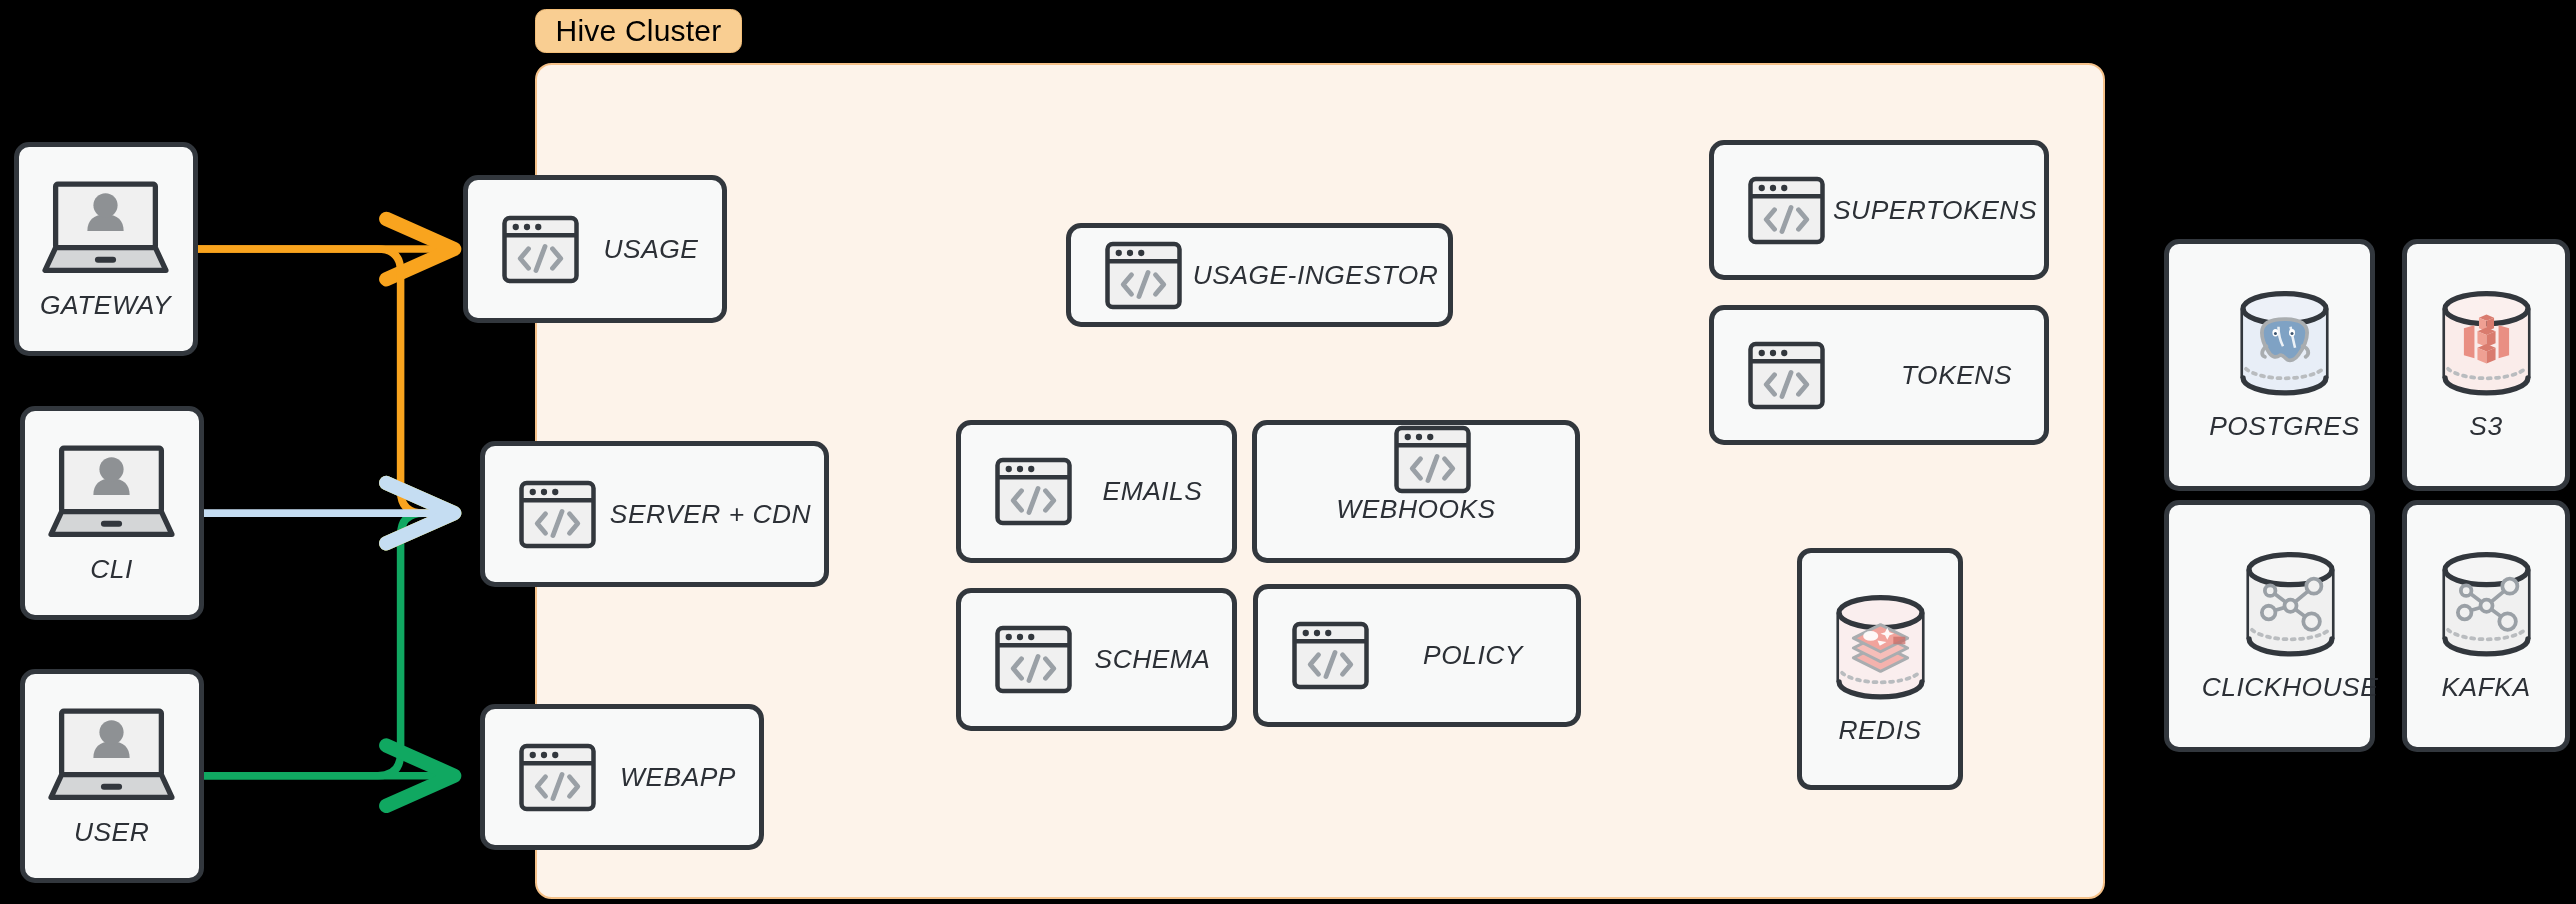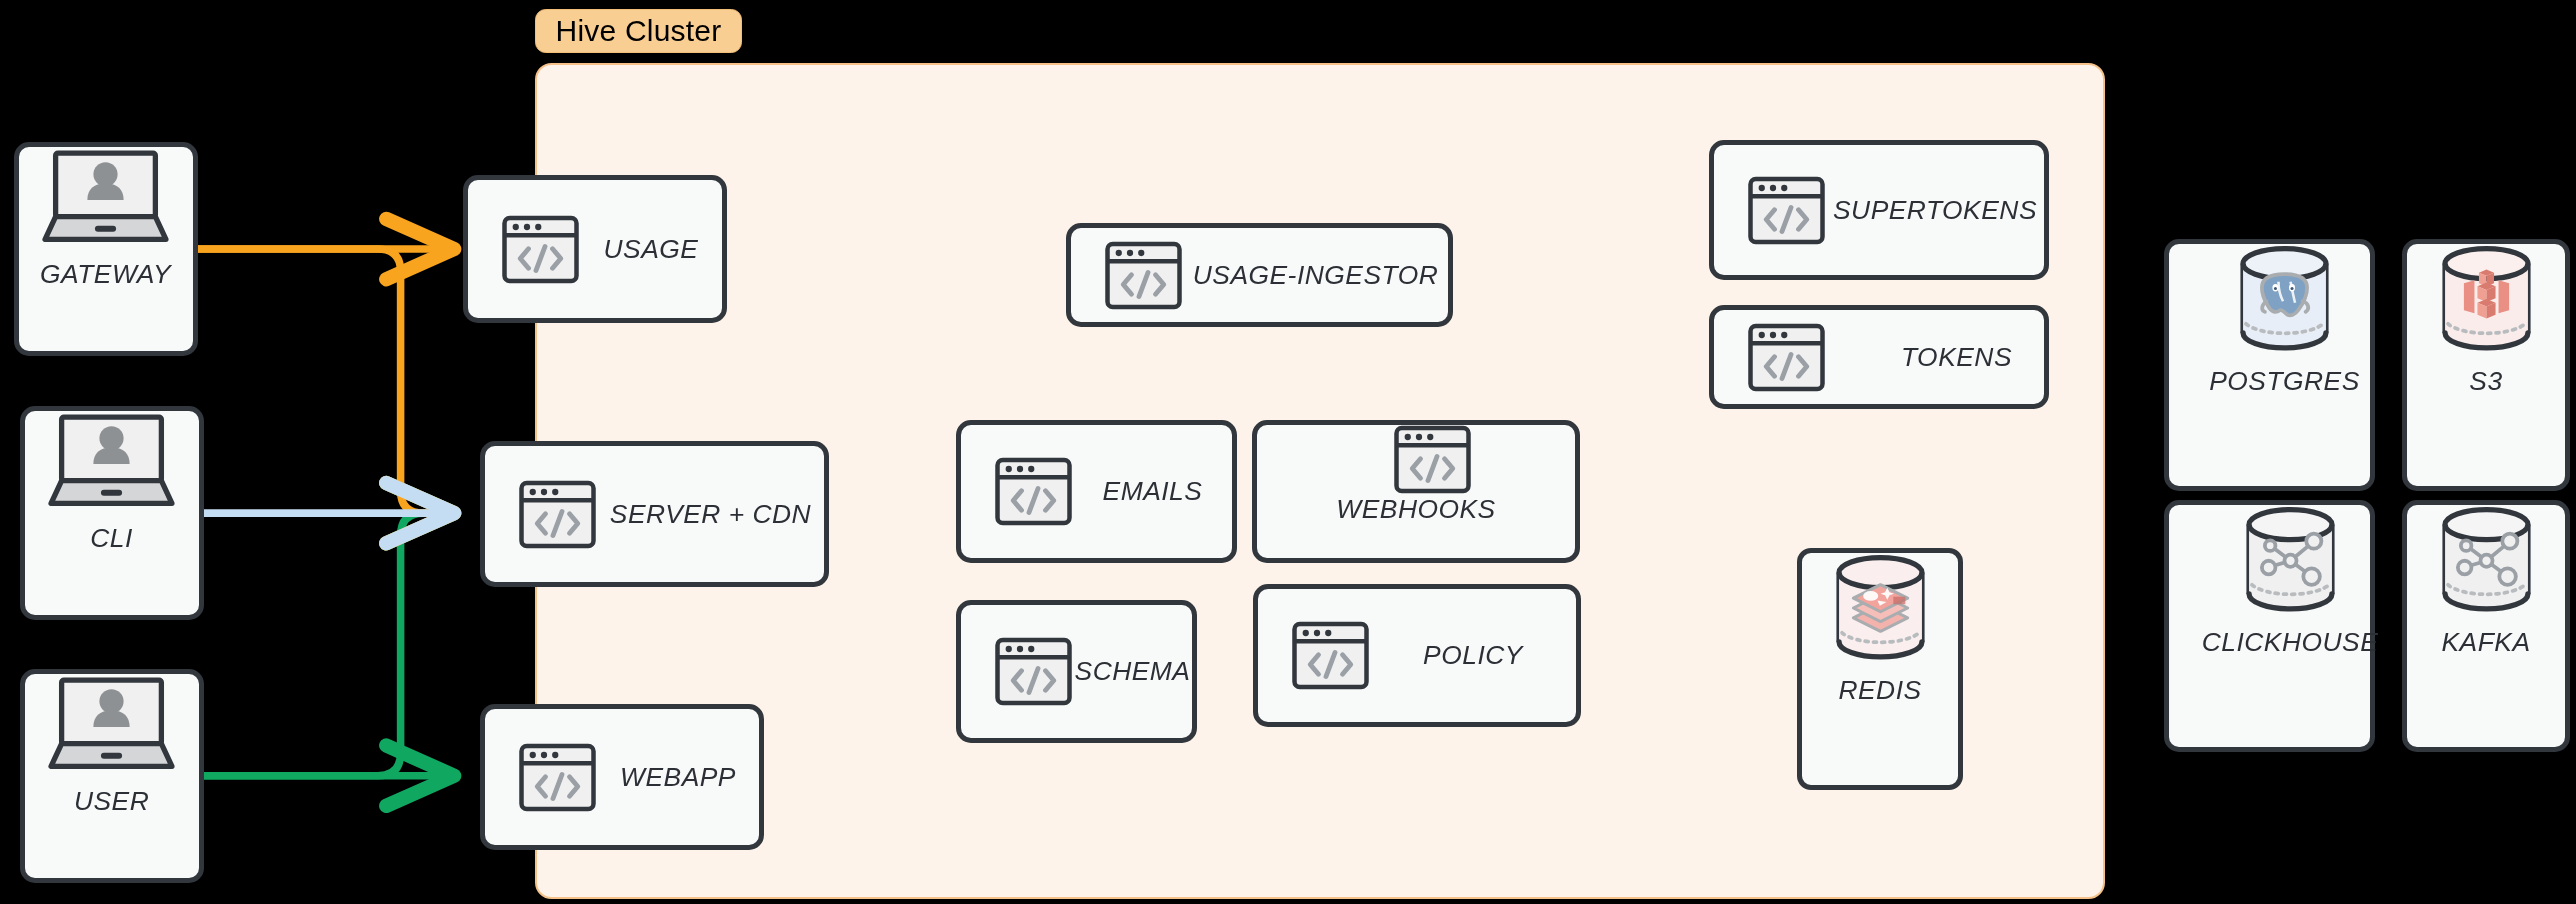--- a/index.html
+++ b/index.html
@@ -46,20 +46,21 @@
     position: absolute;
     background: #F8F9F9;
     border: 5.3px solid #32373D;
     border-radius: 15px;
     display: flex;
     align-items: center;
     z-index: 5;
   }
   .node.client {
     flex-direction: column;
+    justify-content: center;
     gap: 12px;
   }
   .node.service {
     flex-direction: row;
     justify-content: flex-start;
   }
   .node-label {
     font-size: 26.4px;
     font-style: italic;
     color: #2C3036;
@@ -246,21 +247,21 @@
         <path d="M4 27 L100 27" stroke="#32373D" stroke-width="6"></path>
         <circle cx="19" cy="16" r="4.2" fill="#32373D"></circle>
         <circle cx="34" cy="16" r="4.2" fill="#32373D"></circle>
         <circle cx="49" cy="16" r="4.2" fill="#32373D"></circle>
         <path d="M36 45 L25 58 L36 71 M68 45 L79 58 L68 71 M58 42 L46 74" fill="none" stroke="#9AA0A6" stroke-width="6.5" stroke-linecap="round" stroke-linejoin="round"></path>
       </svg>
     </span>
     <span class="node-label">WEBHOOKS</span>
   </div>
 
-  <div class="node service" style="left:956px; top:600px; width:241px; height:143px;">
+  <div class="node service" style="left:956px; top:588px; width:281px; height:143px;">
     <span class="win-icon">
       <svg viewBox="0 0 104 92" xmlns="http://www.w3.org/2000/svg">
         <rect x="4" y="4" width="96" height="84" rx="7" fill="#F0F0F0" stroke="#32373D" stroke-width="6"></rect>
         <path d="M4 27 L100 27" stroke="#32373D" stroke-width="6"></path>
         <circle cx="19" cy="16" r="4.2" fill="#32373D"></circle>
         <circle cx="34" cy="16" r="4.2" fill="#32373D"></circle>
         <circle cx="49" cy="16" r="4.2" fill="#32373D"></circle>
         <path d="M36 45 L25 58 L36 71 M68 45 L79 58 L68 71 M58 42 L46 74" fill="none" stroke="#9AA0A6" stroke-width="6.5" stroke-linecap="round" stroke-linejoin="round"></path>
       </svg>
     </span>
@@ -288,21 +289,21 @@
         <path d="M4 27 L100 27" stroke="#32373D" stroke-width="6"></path>
         <circle cx="19" cy="16" r="4.2" fill="#32373D"></circle>
         <circle cx="34" cy="16" r="4.2" fill="#32373D"></circle>
         <circle cx="49" cy="16" r="4.2" fill="#32373D"></circle>
         <path d="M36 45 L25 58 L36 71 M68 45 L79 58 L68 71 M58 42 L46 74" fill="none" stroke="#9AA0A6" stroke-width="6.5" stroke-linecap="round" stroke-linejoin="round"></path>
       </svg>
     </span>
     <span class="node-label">SUPERTOKENS</span>
   </div>
 
-  <div class="node service" style="left:1709px; top:305px; width:340px; height:104px;gap:43px;">
+  <div class="node service" style="left:1709px; top:305px; width:340px; height:140px;gap:43px;">
     <span class="win-icon">
       <svg viewBox="0 0 104 92" xmlns="http://www.w3.org/2000/svg">
         <rect x="4" y="4" width="96" height="84" rx="7" fill="#F0F0F0" stroke="#32373D" stroke-width="6"></rect>
         <path d="M4 27 L100 27" stroke="#32373D" stroke-width="6"></path>
         <circle cx="19" cy="16" r="4.2" fill="#32373D"></circle>
         <circle cx="34" cy="16" r="4.2" fill="#32373D"></circle>
         <circle cx="49" cy="16" r="4.2" fill="#32373D"></circle>
         <path d="M36 45 L25 58 L36 71 M68 45 L79 58 L68 71 M58 42 L46 74" fill="none" stroke="#9AA0A6" stroke-width="6.5" stroke-linecap="round" stroke-linejoin="round"></path>
       </svg>
     </span>

